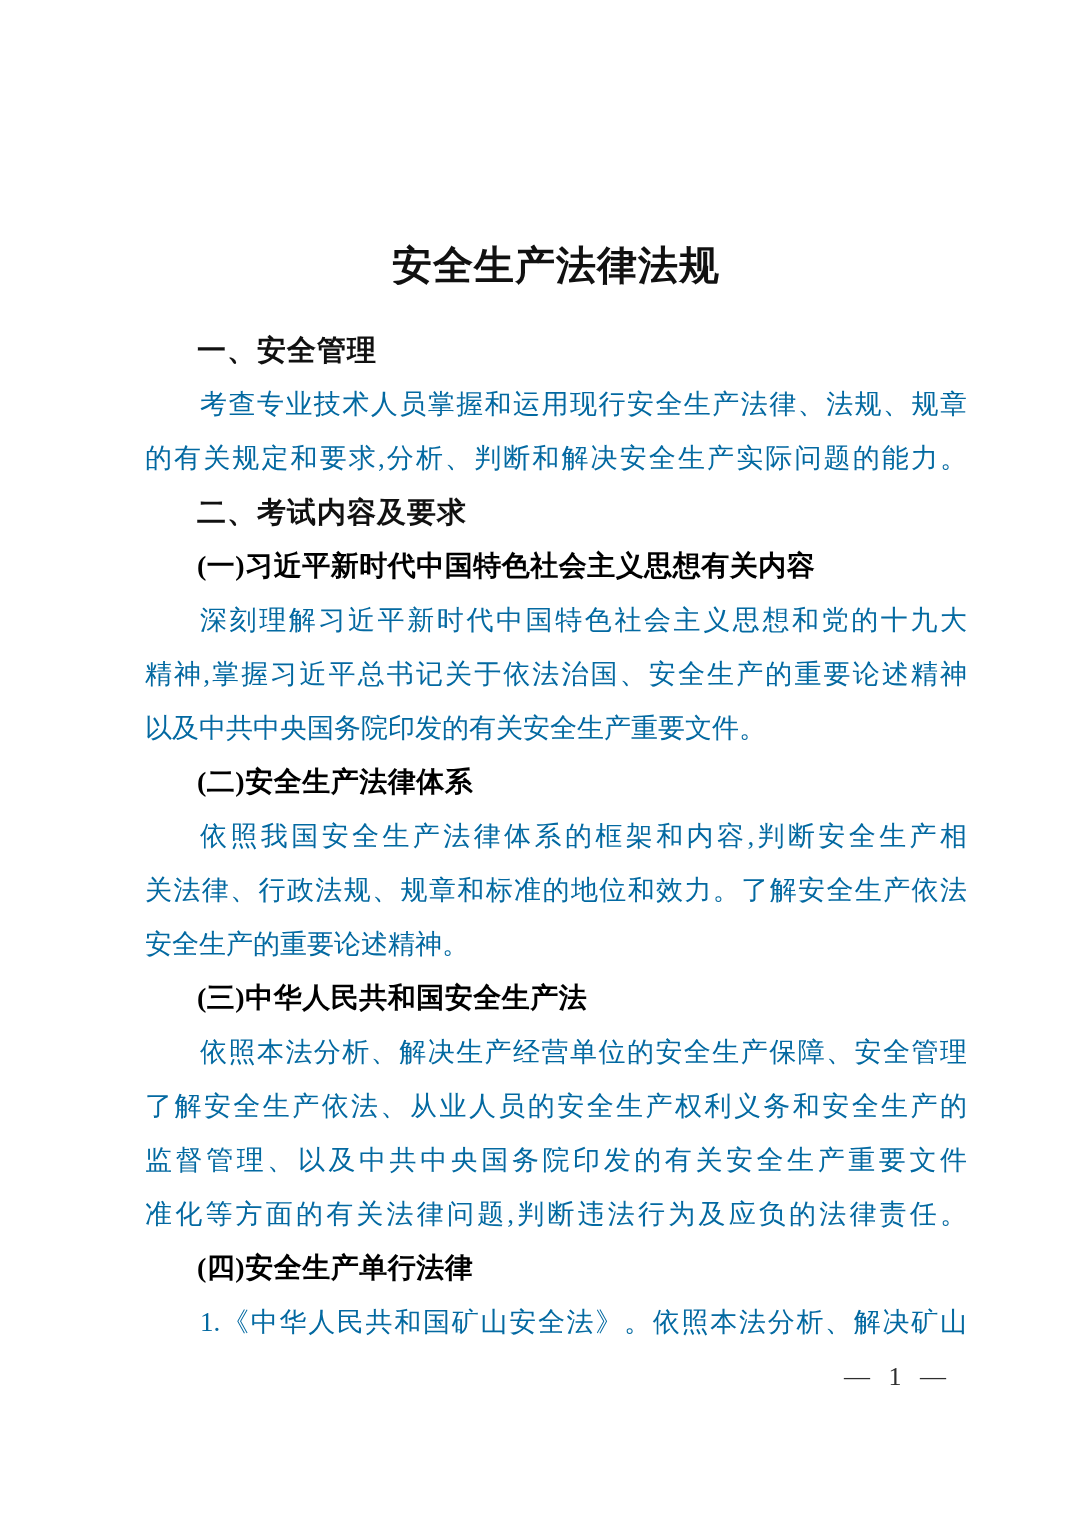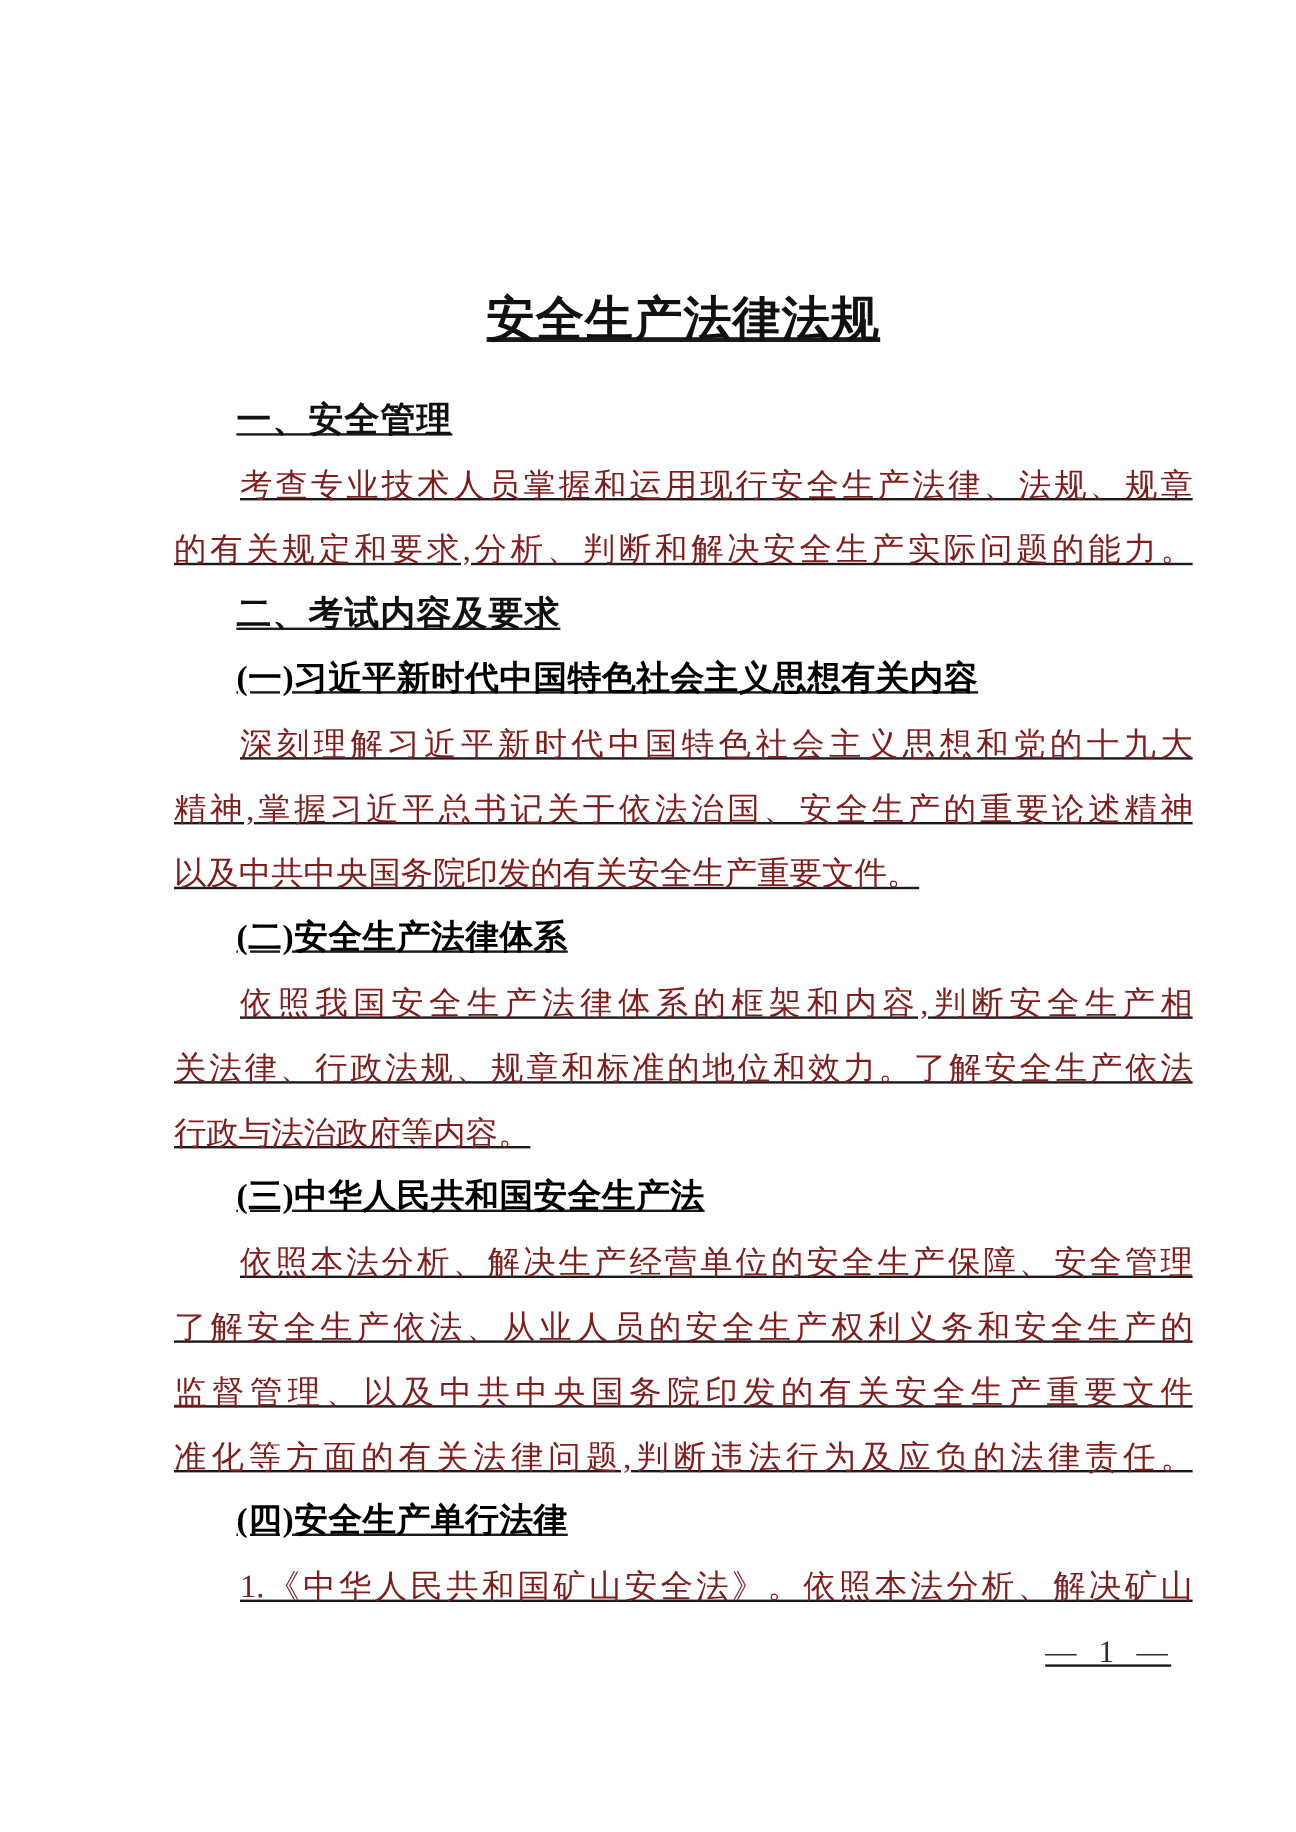--- a/index.html
+++ b/index.html
@@ -6,44 +6,43 @@
     margin: 0;
     padding: 0;
     background: #ffffff;
   }
   .page {
     position: relative;
     box-sizing: border-box;
     width: 1080px;
     height: 1527px;
     background: #ffffff;
-    padding: 240px 86px 0 145px;
+    padding: 240px 113px 0 145px;
     color: #1b1b1b;
     overflow: hidden;
-    text-decoration: underline;
   }
   .doc-title {
     font-family: "Liberation Serif", "DejaVu Serif", serif;
     font-weight: bold;
     font-size: 40px;
     line-height: 52px;
     text-align: center;
     letter-spacing: 1px;
     color: #111111;
   }
   .content {
     margin-top: 31px;
   }
   .ln {
     box-sizing: border-box;
     height: 54px;
     line-height: 54px;
     font-size: 27px;
     font-family: "Liberation Serif", "DejaVu Serif", serif;
-    color: #7f1d1d;
+    color: #0369a1;
     overflow: hidden;
   }
   .ln.h1 {
     font-family: "Liberation Sans", "DejaVu Sans", sans-serif;
     font-weight: bold;
     font-size: 29px;
     letter-spacing: 1px;
     padding-left: 52px;
     color: #111111;
   }
@@ -90,21 +89,21 @@
     <div class="ln h1">二、考试内容及要求</div>
 
     <div class="ln sub">(一)习近平新时代中国特色社会主义思想有关内容</div>
     <div class="ln body indent stretch">深刻理解习近平新时代中国特色社会主义思想和党的十九大</div>
     <div class="ln body stretch">精神,掌握习近平总书记关于依法治国、安全生产的重要论述精神</div>
     <div class="ln body">以及中共中央国务院印发的有关安全生产重要文件。</div>
 
     <div class="ln sub">(二)安全生产法律体系</div>
     <div class="ln body indent stretch">依照我国安全生产法律体系的框架和内容,判断安全生产相</div>
     <div class="ln body stretch">关法律、行政法规、规章和标准的地位和效力。了解安全生产依法</div>
-    <div class="ln body">行政与法治政府等内容。</div>
+    <div class="ln body">安全生产的重要论述精神。</div>
 
     <div class="ln sub">(三)中华人民共和国安全生产法</div>
     <div class="ln body indent stretch">依照本法分析、解决生产经营单位的安全生产保障、安全管理</div>
     <div class="ln body stretch">了解安全生产依法、从业人员的安全生产权利义务和安全生产的</div>
     <div class="ln body stretch">监督管理、以及中共中央国务院印发的有关安全生产重要文件</div>
     <div class="ln body stretch">准化等方面的有关法律问题,判断违法行为及应负的法律责任。</div>
 
     <div class="ln sub">(四)安全生产单行法律</div>
     <div class="ln body indent stretch">1.《中华人民共和国矿山安全法》。依照本法分析、解决矿山</div>
 

